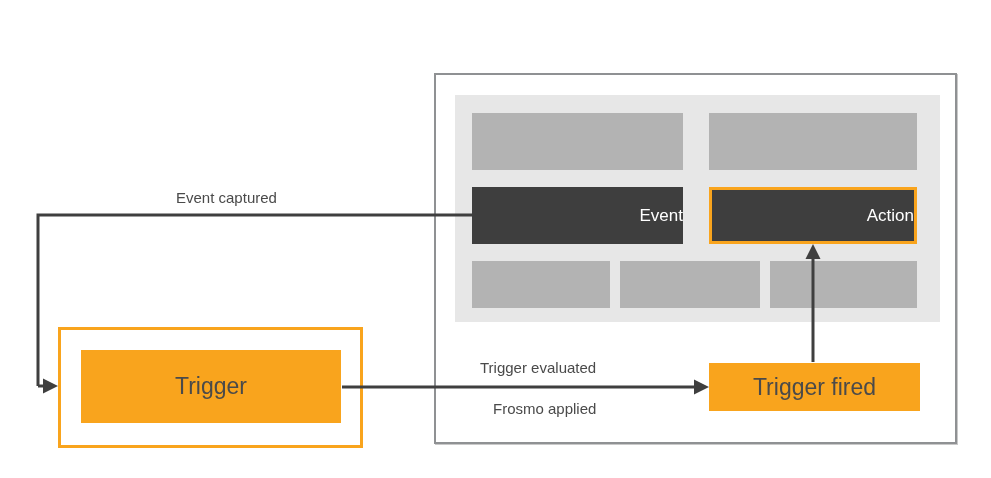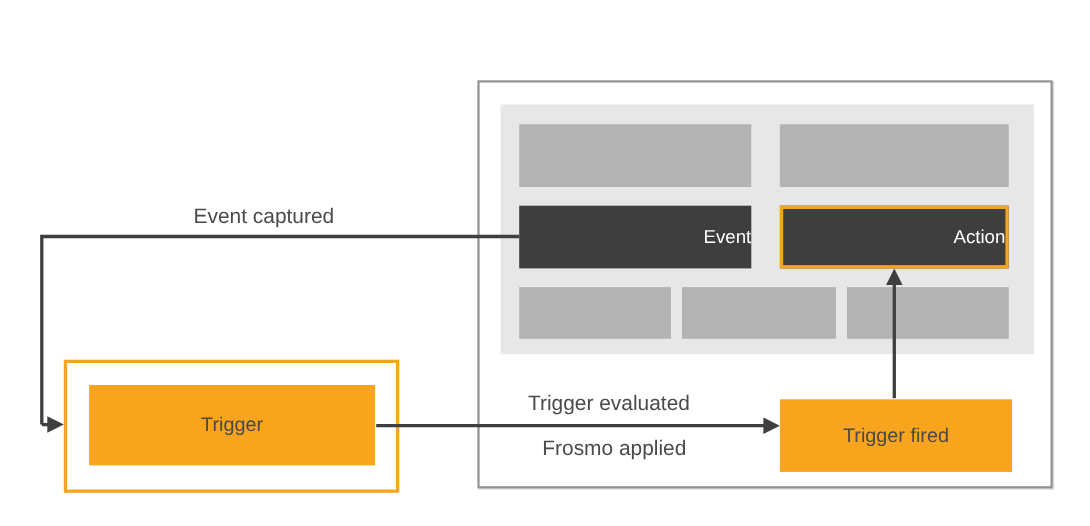--- a/index.html
+++ b/index.html
@@ -17,21 +17,21 @@
     position:relative;width:991px;height:478px;background:#ffffff;
     font-family:"Liberation Sans","DejaVu Sans",sans-serif;
     color:var(--text-gray);overflow:hidden;
   }
   .abs{position:absolute;box-sizing:border-box;}
   .title{
     font-size:20px;line-height:24px;color:var(--text-gray);
     text-align:center;white-space:nowrap;
   }
   .small-label{
-    font-size:19px;line-height:16px;color:var(--text-gray);white-space:nowrap;
+    font-size:15px;line-height:16px;color:var(--text-gray);white-space:nowrap;
   }
   .website-box{
     left:434px;top:73px;width:523px;height:371px;
     border:2px solid var(--border-gray);
     box-shadow:1px 1px 0 #c9c9c9;
     background:#ffffff;
   }
   .panel{
     left:455px;top:95px;width:485px;height:227px;
     background:var(--panel-gray);
@@ -39,21 +39,21 @@
   .gray-block{background:var(--placeholder-gray);}
   .dark-box{
     background:var(--dark-box);color:var(--box-text-light);
     display:flex;align-items:center;justify-content:flex-end;
     font-size:17px;
   }
   .orange-border{border:3px solid var(--accent-orange);padding-left:37px;}
   .orange-box{
     background:var(--accent-orange);color:var(--text-gray);
     display:flex;align-items:center;justify-content:center;
-    font-size:18px;
+    font-size:23px;
   }
   .frosmo-outer{
     left:58px;top:327px;width:305px;height:121px;
     background:#ffffff;border:3px solid var(--accent-orange);
   }
   .arrow-layer{
     position:absolute;left:0;top:0;width:991px;height:478px;
     pointer-events:none;z-index:10;
   }
   .arrow-layer *{vector-effect:non-scaling-stroke;}
@@ -75,21 +75,21 @@
     <span>Event</span>
   </div>
   <div class="abs dark-box orange-border" style="left:709px;top:187px;width:208px;height:57px;">
     <span>Action</span>
   </div>
 
   <div class="abs gray-block" style="left:472px;top:261px;width:138px;height:47px;"></div>
   <div class="abs gray-block" style="left:620px;top:261px;width:140px;height:47px;"></div>
   <div class="abs gray-block" style="left:770px;top:261px;width:147px;height:47px;"></div>
 
-  <div class="abs orange-box" style="left:709px;top:363px;width:211px;height:66px;">
+  <div class="abs orange-box" style="left:709px;top:363px;width:211px;height:48px;">
     <span>Trigger fired</span>
   </div>
 
 
   <div class="abs frosmo-outer">
     <div class="abs orange-box" style="left:20px;top:20px;width:260px;height:73px;">
       <span>Trigger</span>
     </div>
   </div>
 

